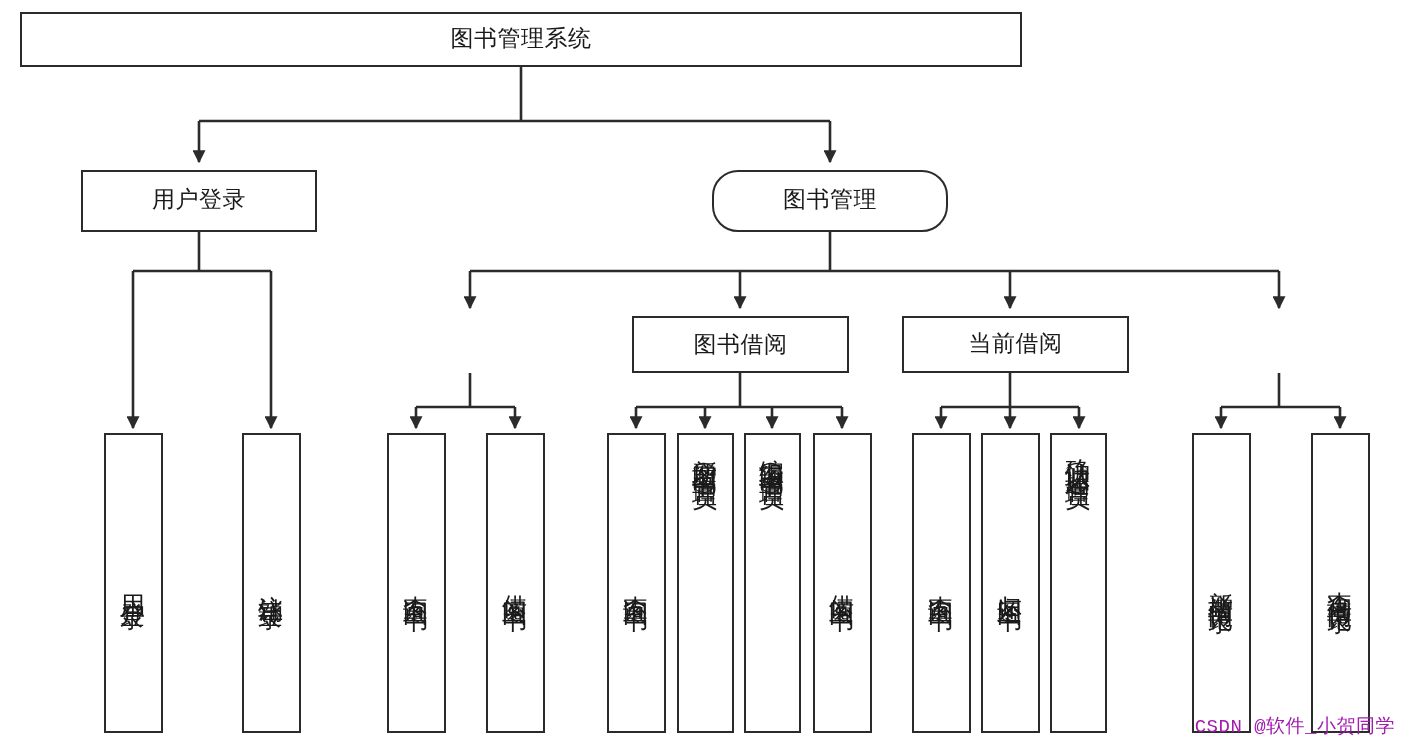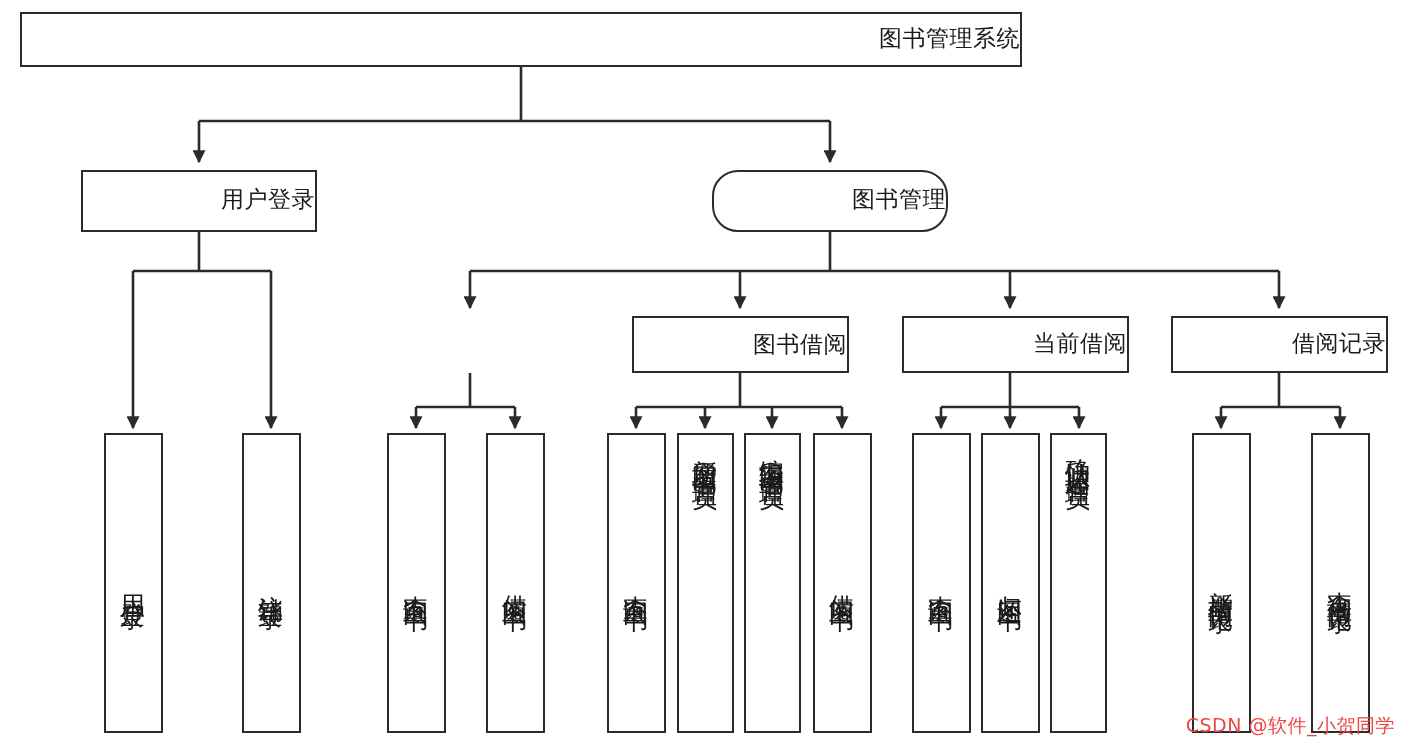--- a/index.html
+++ b/index.html
@@ -24,21 +24,21 @@
     width: 1405px;
     height: 747px;
   }
   .node {
     position: absolute;
     box-sizing: border-box;
     border: 2px solid #2b2b2b;
     background: #ffffff;
     display: flex;
     align-items: center;
-    justify-content: flex-end;
+    justify-content: center;
     color: #1a1a1a;
     text-rendering: geometricPrecision;
   }
   .node .label {
     display: block;
     line-height: 1.12;
     letter-spacing: 0.5px;
   }
   
   .node.horiz .label {
@@ -60,25 +60,26 @@
     font-size: 25px;
     line-height: 1;
     letter-spacing: 4px;
     white-space: nowrap;
   }
   .node.vert.top .label {
     align-self: flex-start;
   }
   .watermark {
     position: absolute;
-    color: #ef4444;
+    color: #a21caf;
     font-size: 19px;
     letter-spacing: 0.5px;
     white-space: nowrap;
     pointer-events: none;
+    font-family: Liberation Mono, monospace;
   }
 </style>
 </head>
 <body>
 
 <div id="canvas">
 
   <svg id="edges" viewBox="0 0 1405 747" xmlns="http://www.w3.org/2000/svg">
     <defs>
       <marker id="arrow" viewBox="0 0 10 10" refX="9" refY="5" markerWidth="5" markerHeight="5" orient="auto-start-reverse">
@@ -143,23 +144,20 @@
 
 
   <div class="node horiz" style="left:632px; top:316px; width:217px; height:57px;font-family:Liberation Serif, serif;">
     <span class="label">图书借阅</span>
   </div>
 
   <div class="node horiz" style="left:902px; top:316px; width:227px; height:57px;">
     <span class="label">当前借阅</span>
   </div>
 
-  <div class="node horiz" style="left:1171px; top:316px; width:217px; height:57px;">
-    <span class="label">借阅记录</span>
-  </div>
 
   <div class="node vert" style="left:104px; top:433px; width:59px; height:300px;">
     <span class="label">用户登录</span>
   </div>
 
   <div class="node vert" style="left:242px; top:433px; width:59px; height:300px;">
     <span class="label">注销登录</span>
   </div>
 
   <div class="node vert" style="left:387px; top:433px; width:59px; height:300px;">

